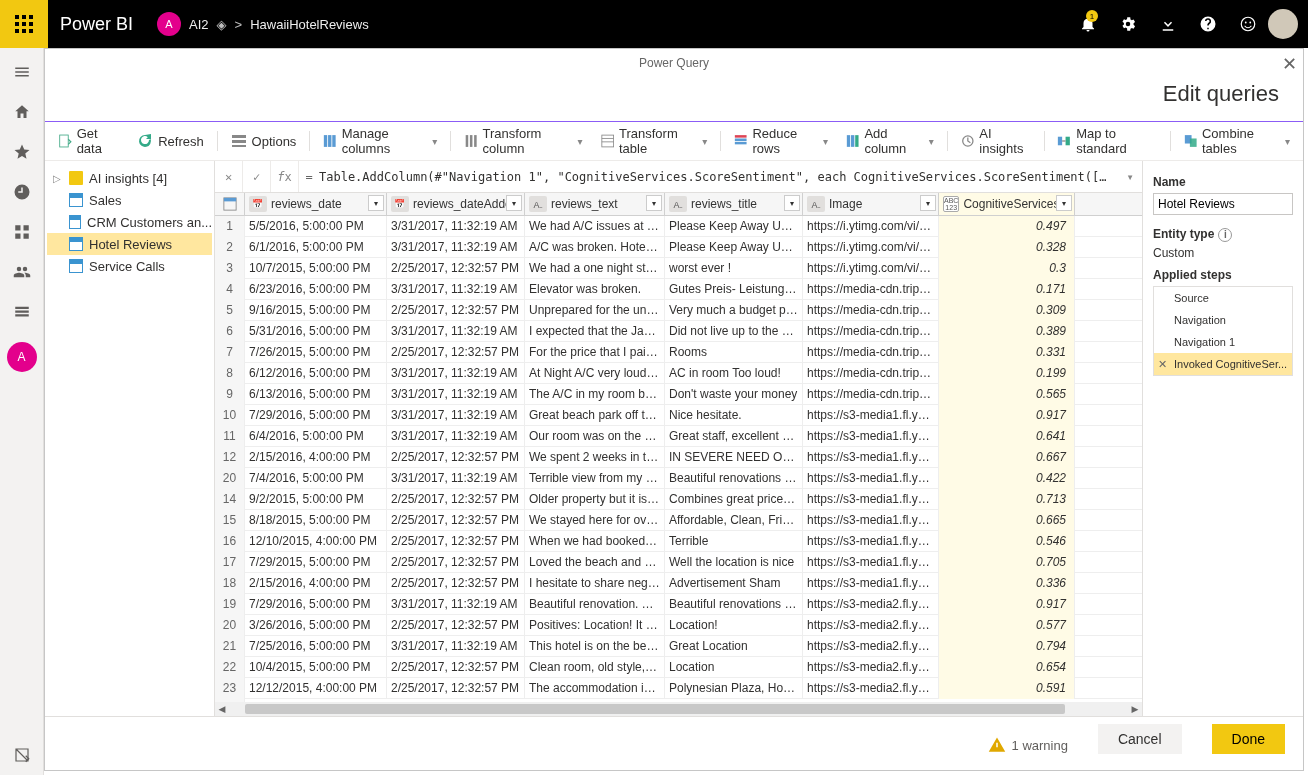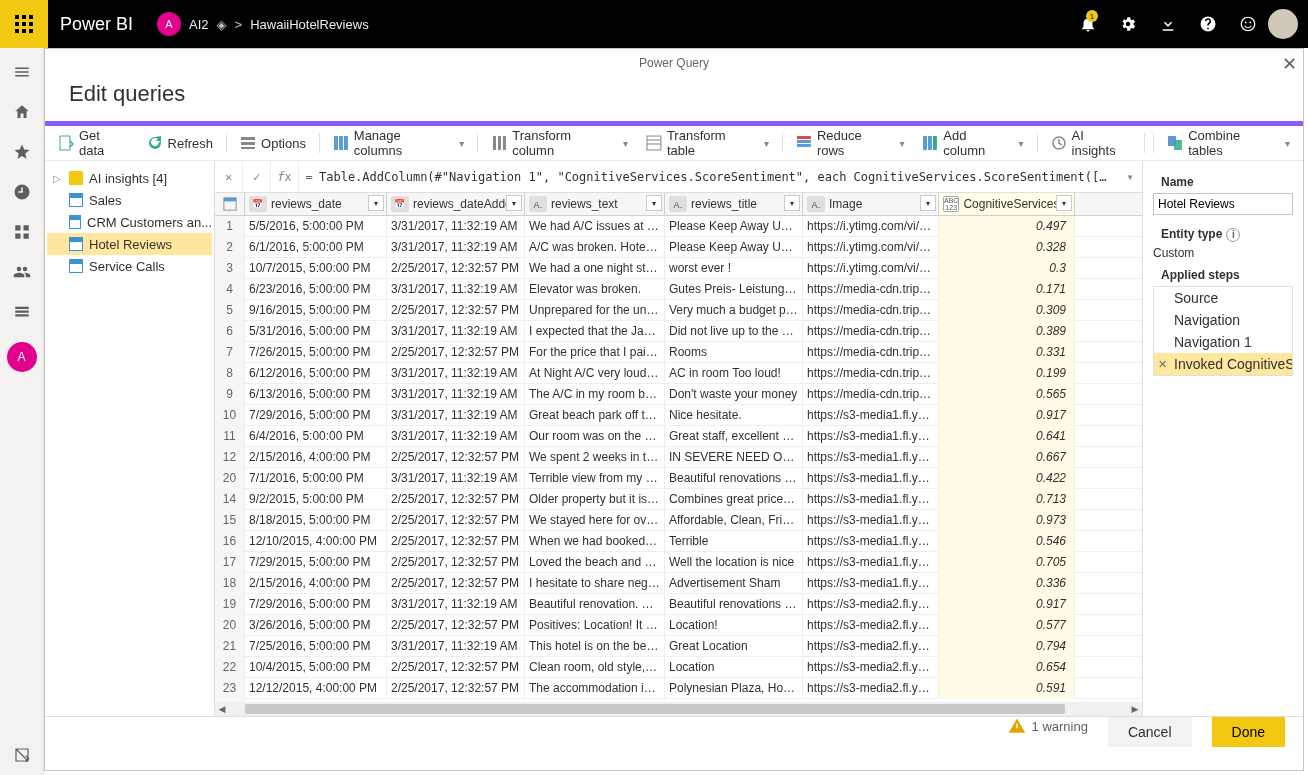--- a/index.html
+++ b/index.html
@@ -24,24 +24,24 @@
 .left-rail { position: absolute; top: 48px; left: 0; width: 44px; bottom: 0; background: #f3f2f1; border-right: 1px solid #e1dfdd; display: flex; flex-direction: column; align-items: center; padding-top: 4px; }
 .left-rail .rail-item { width: 44px; height: 40px; display: flex; align-items: center; justify-content: center; cursor: pointer; color: #605e5c; }
 .rail-item svg { fill: #605e5c; width: 18px; height: 18px; }
 .rail-avatar { width: 30px; height: 30px; border-radius: 50%; background: #e3008c; display: flex; align-items:center; justify-content:center; color:#fff; font-size:12px; margin-top: 10px; }
 .rail-spacer { flex: 1; }
 
 
 .dialog { position: absolute; top: 48px; left: 44px; right: 4px; bottom: 4px; background: #fff; border: 1px solid #c6c6c6; display: flex; flex-direction: column; }
 .dialog-title-row { height: 28px; display: flex; align-items: center; justify-content: center; position: relative; border-bottom: 1px solid transparent; color: #666; font-size: 12px; }
 .dialog-close { position: absolute; right: 6px; top: 4px; cursor: pointer; font-size: 18px; color: #666; }
-.dialog-header { padding: 4px 24px 14px 24px; font-size: 22px; font-weight: 400; color: #323130; }
-
-
-.ribbon { height: 40px; border-top: 5px solid #8b5cf6; border-bottom: 1px solid #edebe9; display: flex; align-items: center; padding: 0 6px; gap: 4px; background: #fff; }
+.dialog-header { padding: 4px 24px 14px 24px; font-size: 22px; font-weight: 400; color: #323130; text-align: right; }
+
+
+.ribbon { height: 40px; border-top: 1px solid #8b5cf6; border-bottom: 1px solid #edebe9; display: flex; align-items: center; padding: 0 6px; gap: 4px; background: #fff; }
 .ribbon-item { display: flex; align-items: center; gap: 5px; padding: 4px 7px; cursor: pointer; color: #323130; font-size: 13px; border-radius: 2px; }
 .ribbon-icon { width: 16px; height: 16px; }
 .chev { font-size: 10px; color: #888; margin-left: 2px; }
 .ribbon-sep { width: 1px; height: 20px; background: #e1dfdd; margin: 0 2px; }
 
 
 .body-area { flex: 1; display: flex; overflow: hidden; }
 .queries-panel { width: 170px; border-right: 1px solid #e1dfdd; padding: 6px 2px; background: #fff; }
 .queries-panel .tree-item { display: flex; align-items: center; gap: 6px; height: 22px; font-size: 13px; padding-left: 6px; cursor: pointer; white-space: nowrap; overflow: hidden; text-overflow: ellipsis; }
 .tree-item.indent { padding-left: 22px; }
@@ -70,31 +70,31 @@
 .gc { border-right: 1px solid #eee; height: 21px; line-height: 21px; padding: 0 4px; font-size: 12px; white-space: nowrap; overflow: hidden; text-overflow: ellipsis; }
 .gc.rownum { width: 30px; text-align: center; background: #f6f6f6; color: #666; }
 .col-highlight { background: #fffbe6; }
 .gc.num { text-align: right; font-style: italic; padding-right: 8px; }
 .grid-hscroll { position:absolute; left:0; right:0; bottom:0; height:14px; background:#f0f0f0; }
 .grid-hscroll .thumb { position:absolute; left:30px; width:820px; height:10px; top:2px; background:#c8c8c8; border-radius:2px; }
 .grid-hscroll .arrow { position:absolute; width:14px; height:14px; display:flex; align-items:center; justify-content:center; font-size:9px; color:#666; }
 
 
 .props-panel { width: 160px; padding: 10px 10px; font-size: 12px; }
-.props-panel .label { font-weight: 600; margin-top: 4px; margin-bottom: 4px; margin-left: 8px;}
+.props-panel .label { font-weight: 600; margin-top: 4px; margin-bottom: 4px;}
 .props-panel input[type=text] { width: 100%; border: 1px solid #c8c6c4; padding: 3px 4px; font-size: 12px; }
 .props-panel .plain { margin-top: 2px; margin-bottom: 8px; }
 .info-icon { display:inline-block; width:14px; height:14px; border:1px solid #999; border-radius:50%; text-align:center; line-height:12px; font-size:10px; color:#666; margin-left:4px;}
 .steps-box { border: 1px solid #e1dfdd; margin-top:4px; }
-.steps-box .step { height: 22px; display: flex; align-items: center; padding-left: 20px; font-size: 14px; position:relative; cursor:pointer; white-space:nowrap; overflow:hidden; text-overflow:ellipsis;}
+.steps-box .step { height: 22px; display: flex; align-items: center; padding-left: 20px; font-size: 11px; position:relative; cursor:pointer; white-space:nowrap; overflow:hidden; text-overflow:ellipsis;}
 .steps-box .step.selected { background: #ffe79f; }
 .steps-box .step.selected::before { content:'✕'; position:absolute; left:4px; font-size:11px; color:#666; }
 
 
-.footer { height: 54px; border-top: 1px solid #e1dfdd; display: flex; align-items: flex-start; justify-content: flex-end; padding: 0 18px; gap: 20px; }
+.footer { height: 54px; border-top: 1px solid #e1dfdd; display: flex; align-items: flex-end; justify-content: flex-end; padding: 16px 18px; gap: 30px; }
 .footer .warn { display:flex; align-items:center; gap:6px; color:#605e5c; font-size:13px; }
 .warn-icon { width:18px; height:18px; }
 .btn { padding: 7px 20px; font-size: 14px; border: none; cursor: pointer; }
 .btn-secondary { background: #f3f2f1; color: #323130; }
 .btn-primary { background: #f2c811; color: #000; }
 
 
 .w-date { width: 142px; }
 .w-added { width: 138px; }
 .w-text { width: 140px; }
@@ -297,20 +297,28 @@
       </div>
     <div class="ribbon-sep"></div>
     <div class="ribbon-item">
         <svg class="ribbon-icon" viewBox="0 0 16 16">
           <circle cx="8" cy="8" r="6" fill="none" stroke="#888" stroke-width="1.5"></circle>
           <path d="M8 4v4l3 2" fill="none" stroke="#888" stroke-width="1.5"></path>
         </svg>
         <span>AI insights</span>
       </div>
     <div class="ribbon-sep"></div>
+    <div class="ribbon-item">
+        <svg class="ribbon-icon" viewBox="0 0 16 16">
+          <rect x="1" y="3" width="5" height="10" fill="#5a9bd4"></rect>
+          <rect x="10" y="3" width="5" height="10" fill="#3a8"></rect>
+          <path d="M6 8h4" stroke="#888" stroke-width="1.5"></path>
+        </svg>
+        <span>Map to standard</span>
+      </div>
     <div class="ribbon-sep"></div>
     <div class="ribbon-item">
         <svg class="ribbon-icon" viewBox="0 0 16 16">
           <rect x="1" y="1" width="8" height="10" fill="#5a9bd4"></rect>
           <rect x="7" y="5" width="8" height="10" fill="#3a8" fill-opacity=".85"></rect>
         </svg>
         <span>Combine tables</span>
         <span class="chev">▾</span>
       </div>
   </div>
@@ -501,21 +509,21 @@
                 <div class="gc rownum">12</div>
                 <div class="gc w-date">2/15/2016, 4:00:00 PM</div>
                 <div class="gc w-added">2/25/2017, 12:32:57 PM</div>
                 <div class="gc w-text">We spent 2 weeks in this h...</div>
                 <div class="gc w-title">IN SEVERE NEED OF UPDA...</div>
                 <div class="gc w-image">https://s3-media1.fl.yelpcd...</div>
                 <div class="gc w-score num col-highlight">0.667</div>
               </div>
               <div class="grid-row">
                 <div class="gc rownum">20</div>
-                <div class="gc w-date">7/1/2016, 5:00:00 PM</div>
+                <div class="gc w-date">7/4/2016, 5:00:00 PM</div>
                 <div class="gc w-added">3/31/2017, 11:32:19 AM</div>
                 <div class="gc w-text">Terrible view from my $300...</div>
                 <div class="gc w-title">Beautiful renovations locat...</div>
                 <div class="gc w-image">https://s3-media1.fl.yelpcd...</div>
                 <div class="gc w-score num col-highlight">0.422</div>
               </div>
               <div class="grid-row">
                 <div class="gc rownum">14</div>
                 <div class="gc w-date">9/2/2015, 5:00:00 PM</div>
                 <div class="gc w-added">2/25/2017, 12:32:57 PM</div>
@@ -524,21 +532,21 @@
                 <div class="gc w-image">https://s3-media1.fl.yelpcd...</div>
                 <div class="gc w-score num col-highlight">0.713</div>
               </div>
               <div class="grid-row">
                 <div class="gc rownum">15</div>
                 <div class="gc w-date">8/18/2015, 5:00:00 PM</div>
                 <div class="gc w-added">2/25/2017, 12:32:57 PM</div>
                 <div class="gc w-text">We stayed here for over a ...</div>
                 <div class="gc w-title">Affordable, Clean, Friendly ...</div>
                 <div class="gc w-image">https://s3-media1.fl.yelpcd...</div>
-                <div class="gc w-score num col-highlight">0.973</div>
+                <div class="gc w-score num col-highlight">0.665</div>
               </div>
               <div class="grid-row">
                 <div class="gc rownum">16</div>
                 <div class="gc w-date">12/10/2015, 4:00:00 PM</div>
                 <div class="gc w-added">2/25/2017, 12:32:57 PM</div>
                 <div class="gc w-text">When we had booked this ...</div>
                 <div class="gc w-title">Terrible</div>
                 <div class="gc w-image">https://s3-media1.fl.yelpcd...</div>
                 <div class="gc w-score num col-highlight">0.546</div>
               </div>

